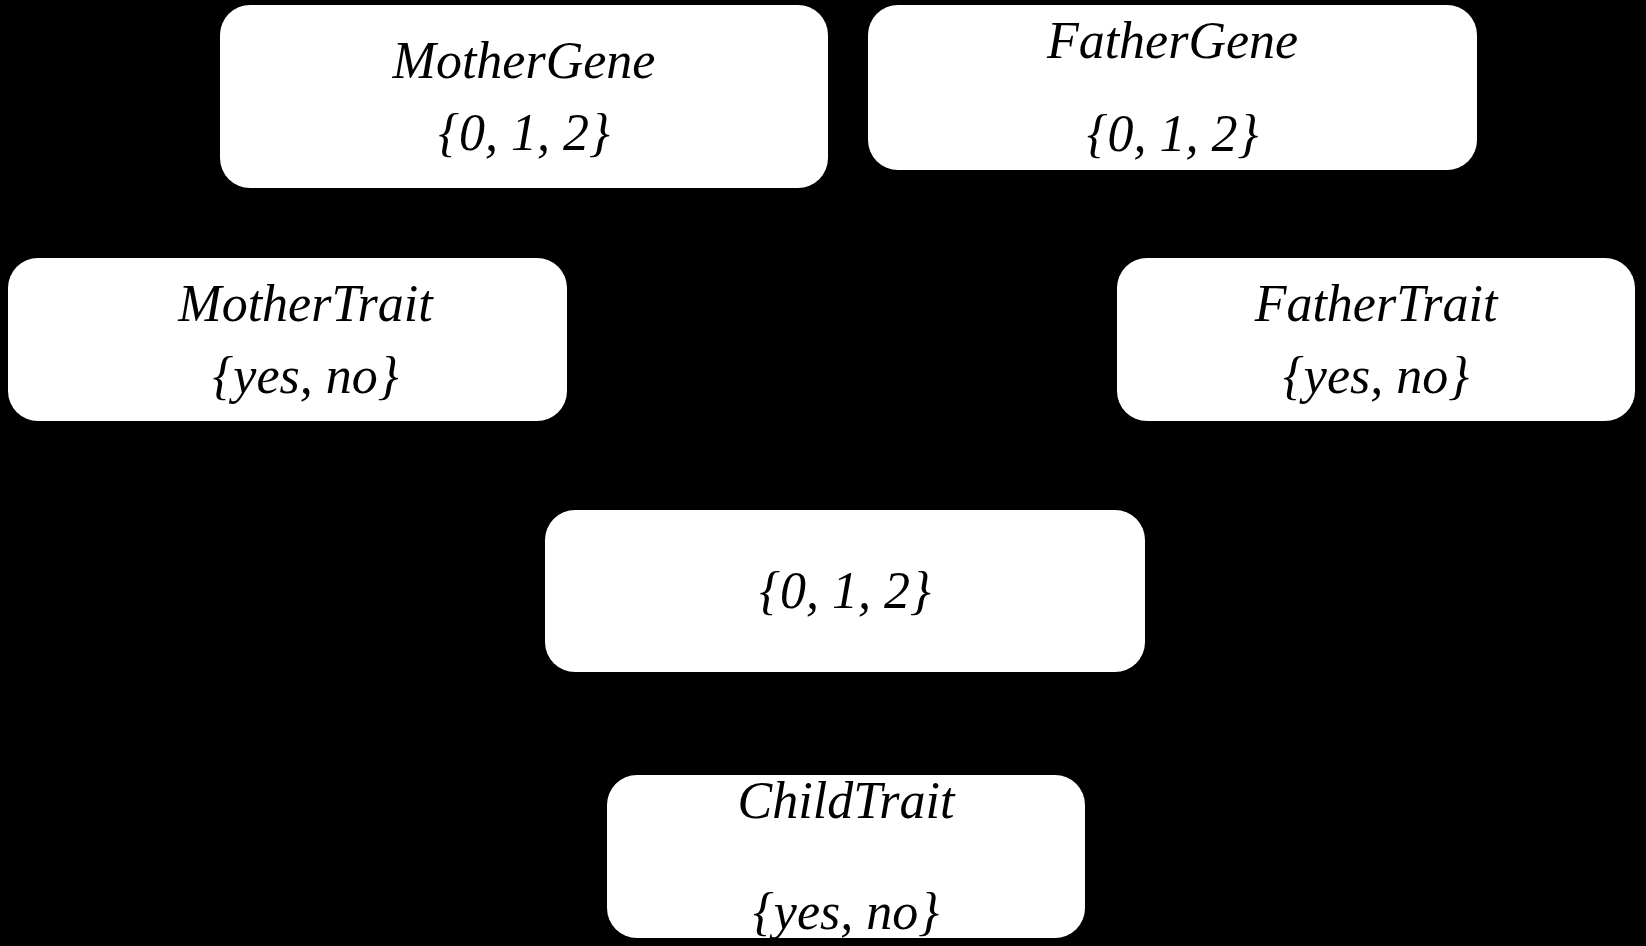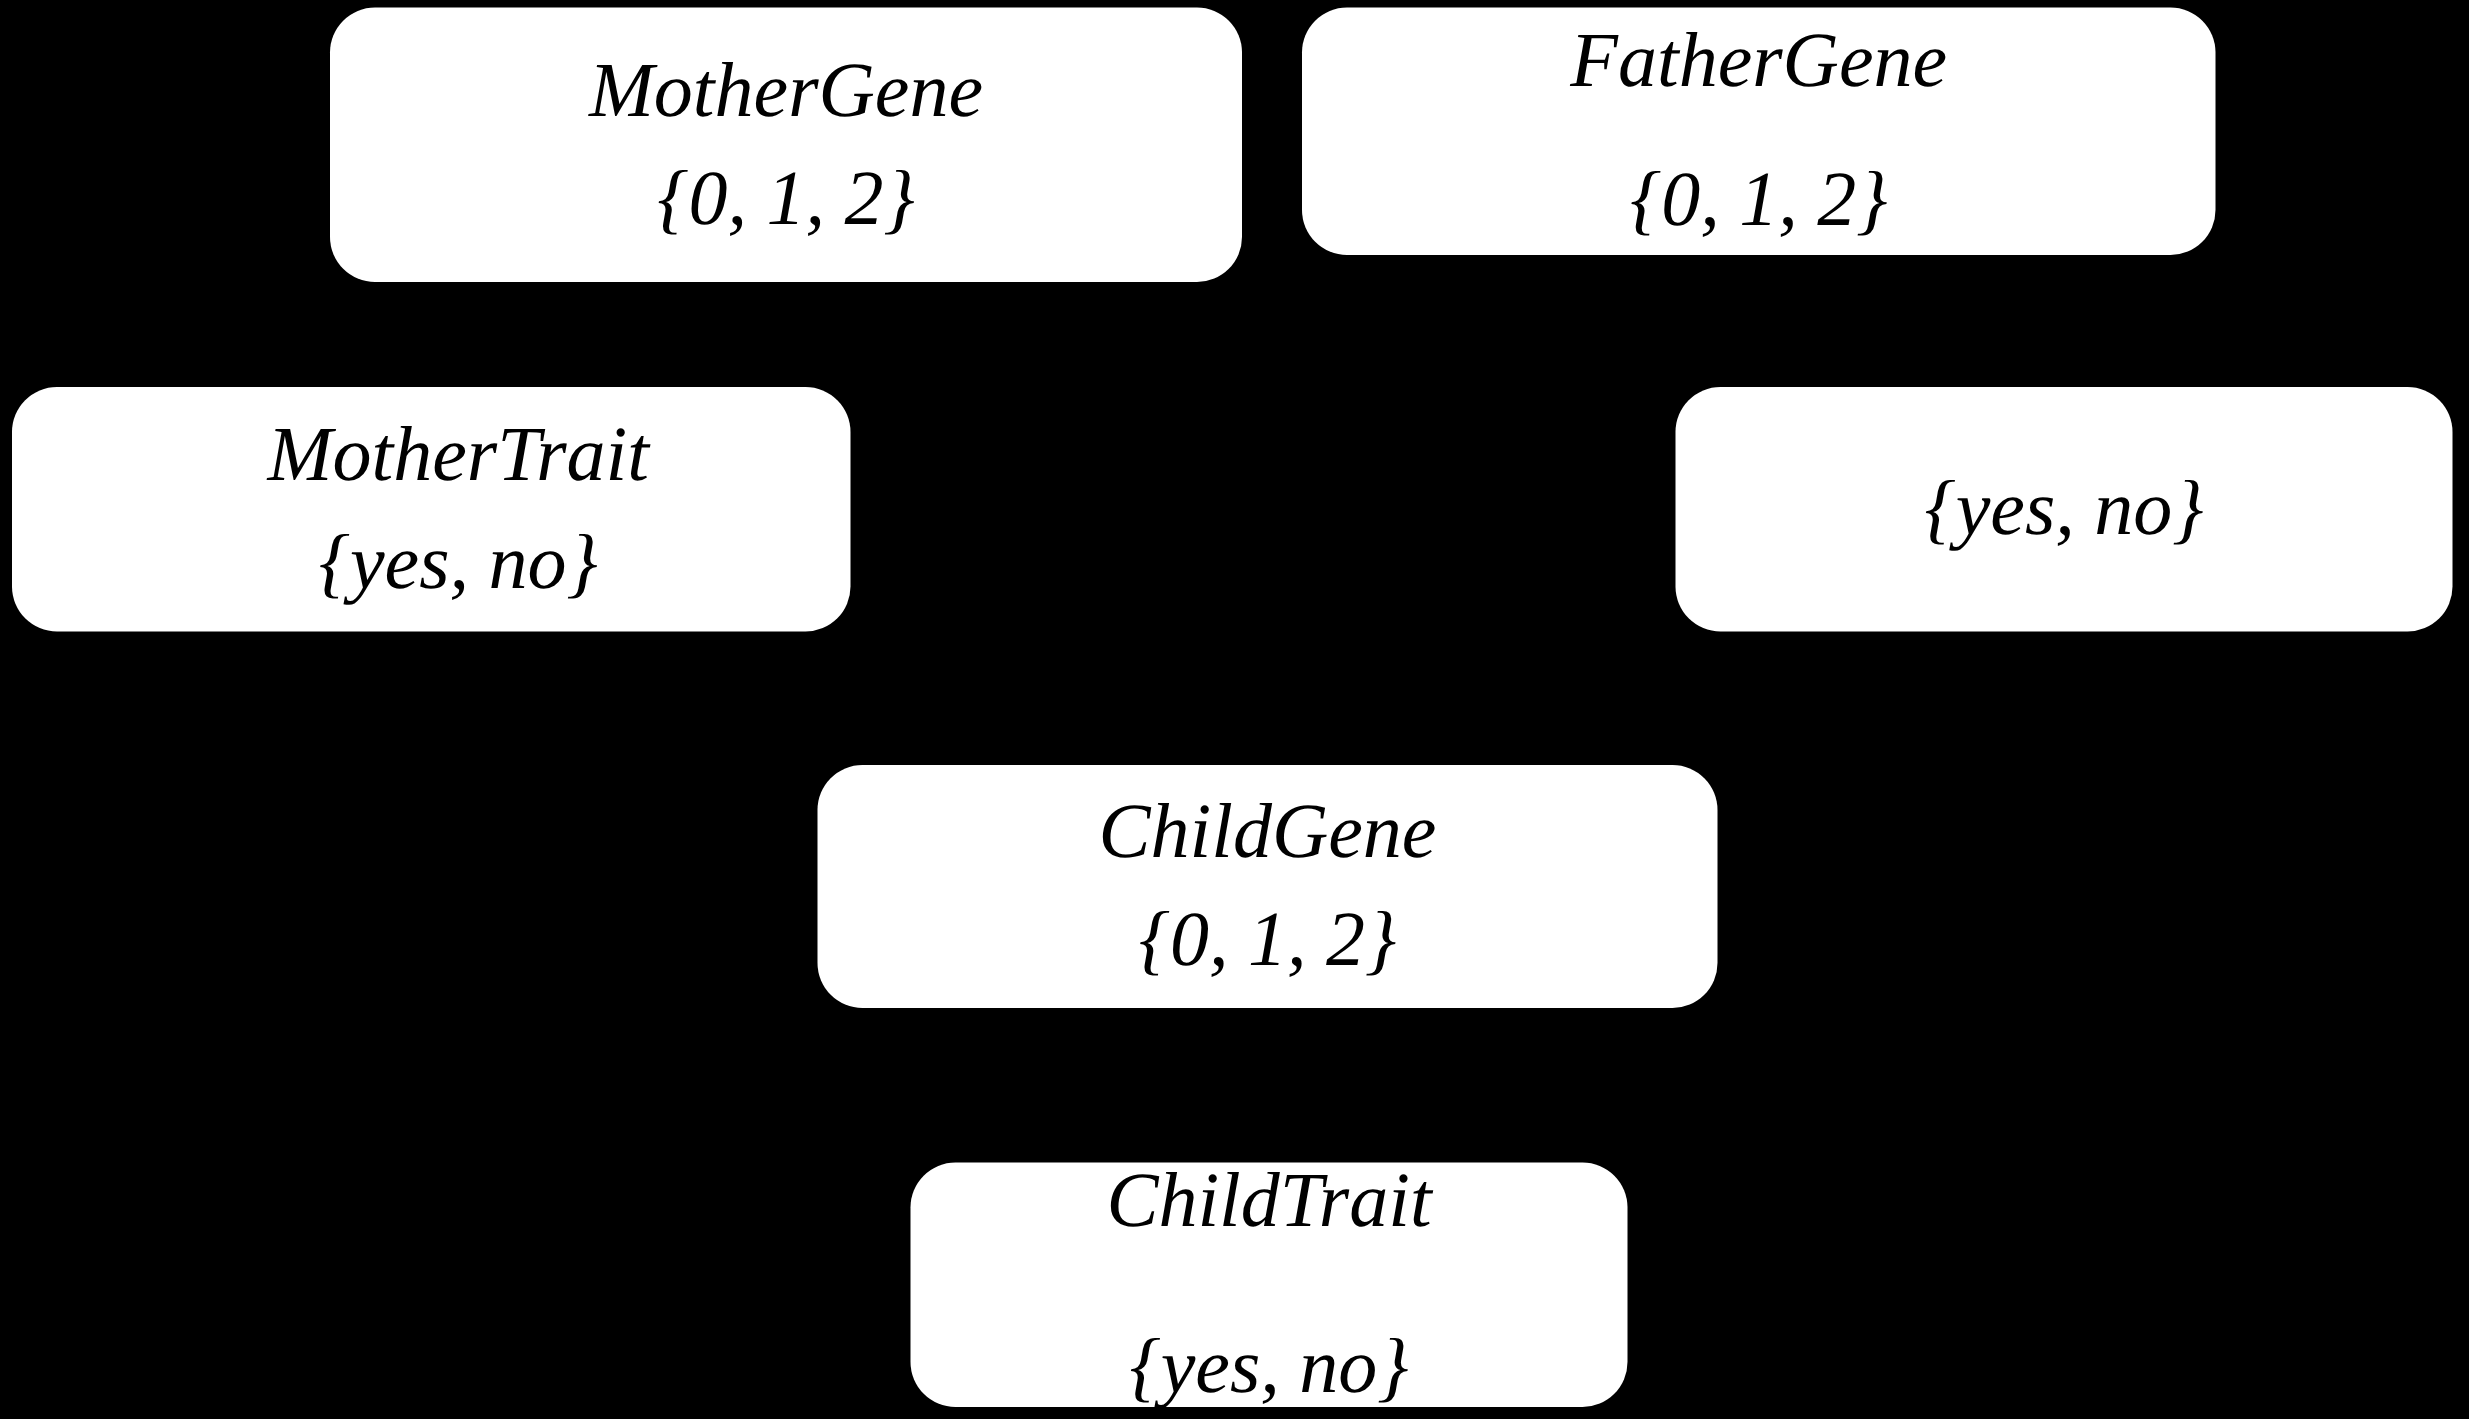--- a/index.html
+++ b/index.html
@@ -55,25 +55,25 @@
     <div class="node-label">FatherGene</div>
     <div class="node-domain">{0, 1, 2}</div>
   </div>
 
   <div class="node" id="node-mother-trait">
     <div class="node-label">MotherTrait</div>
     <div class="node-domain">{yes, no}</div>
   </div>
 
   <div class="node" id="node-father-trait">
+    <div class="node-label">FatherTrait</div>
     <div class="node-domain">{yes, no}</div>
   </div>
 
   <div class="node" id="node-child-gene">
-    <div class="node-label">ChildGene</div>
     <div class="node-domain">{0, 1, 2}</div>
   </div>
 
   <div class="node" id="node-child-trait">
     <div class="node-label">ChildTrait</div>
     <div class="node-domain">{yes, no}</div>
   </div>
 
 </div>
 

